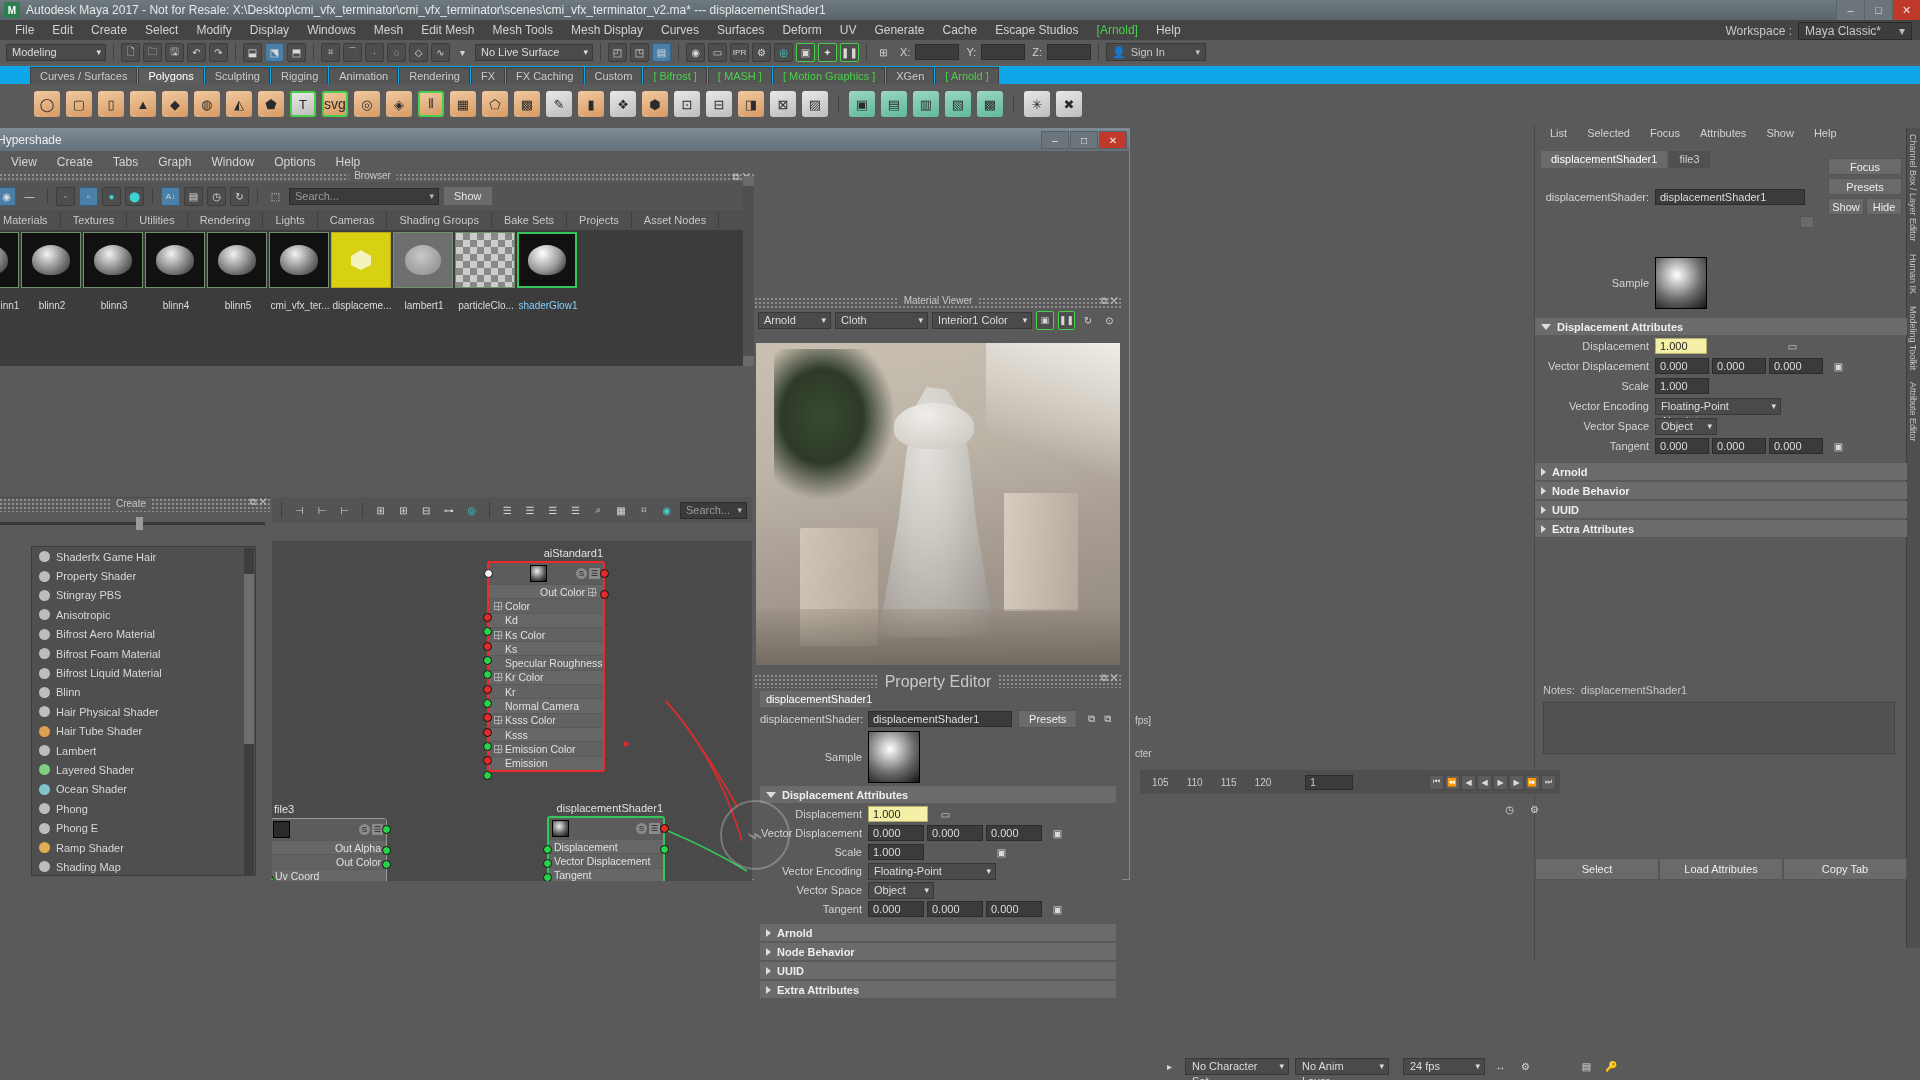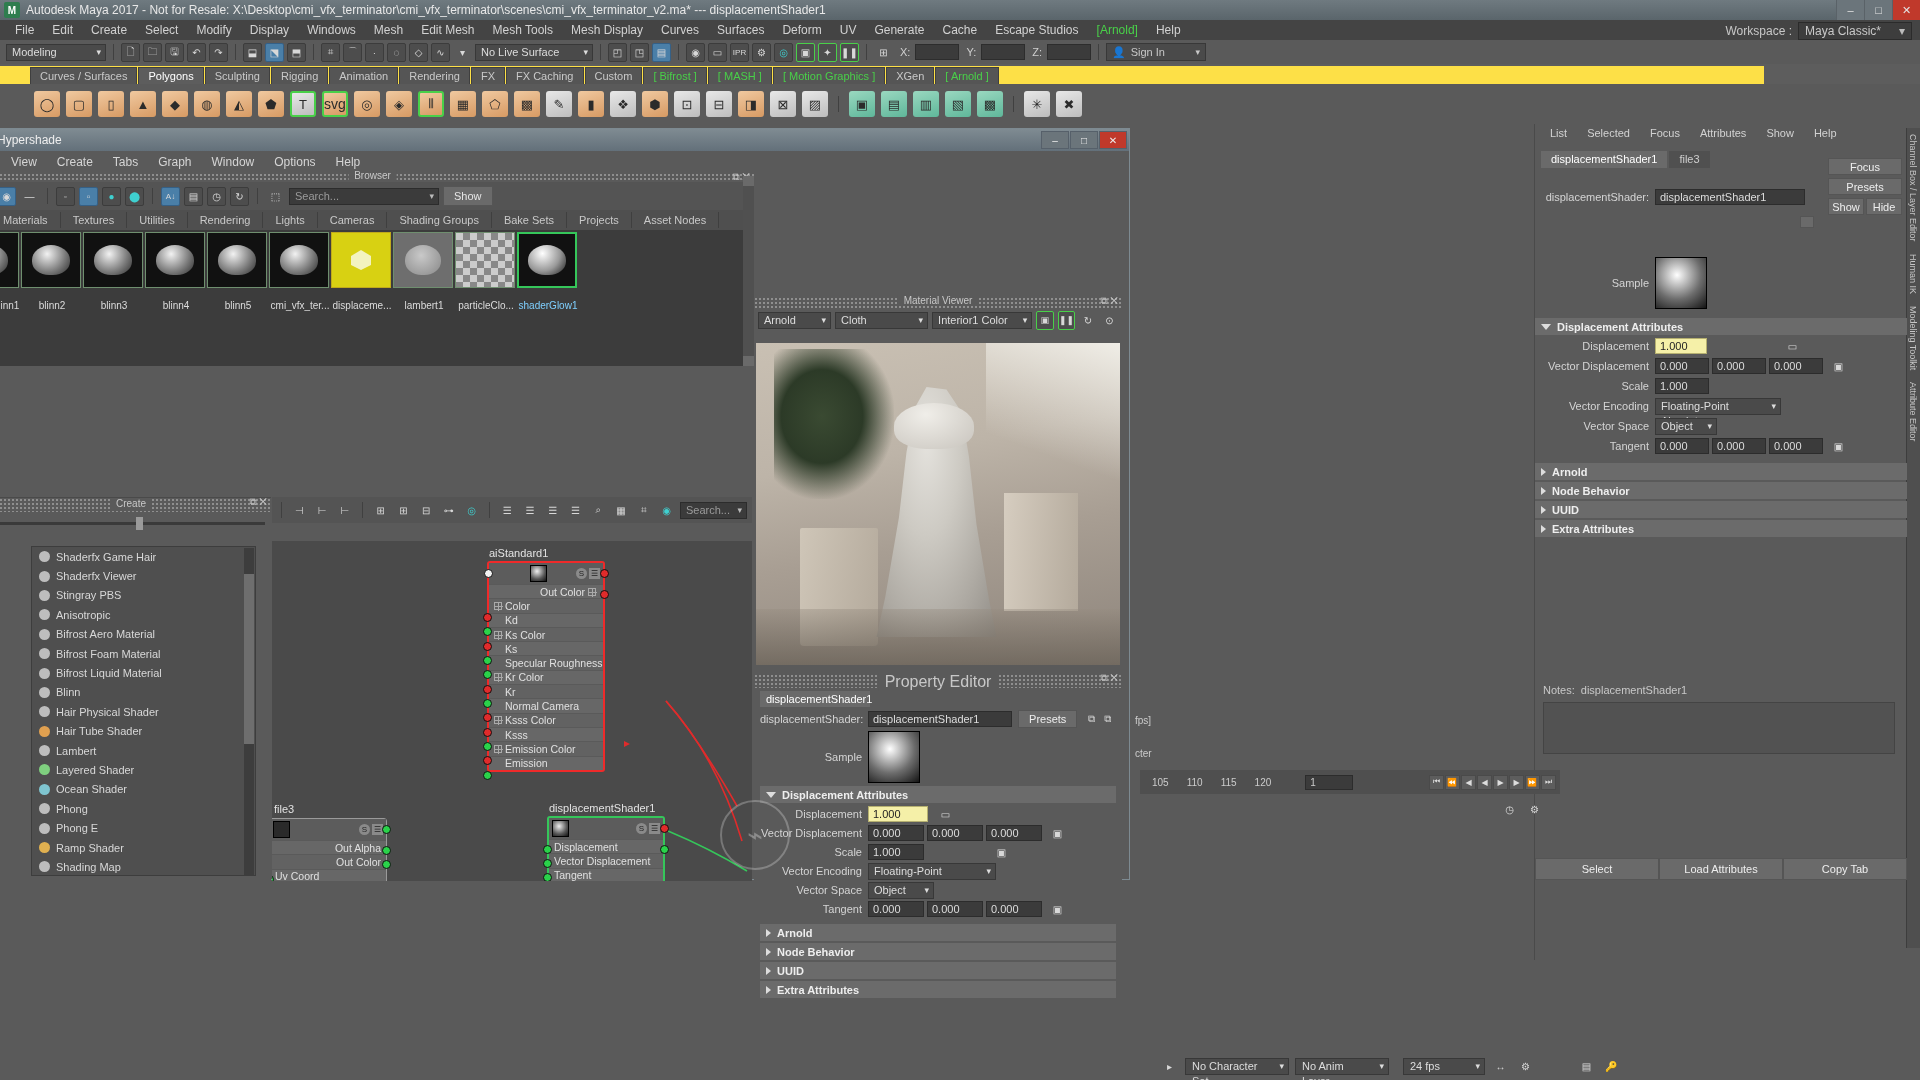--- a/index.html
+++ b/index.html
@@ -39,21 +39,21 @@
         display:flex; align-items:center; justify-content:center; font-size:10px; color:#d8d8d8;}
   .sq.act { background:#4a7fa8; border-color:#356086; }
   .sq.tl { background:transparent; border-color:transparent; }
   .fieldbox{width:44px;height:16px;background:#3b3b3b;border:1px solid #2d2d2d;}
   .axislbl{font-size:11px;color:#cfcfcf;margin:0 2px 0 4px;}
   .signin{background:#4a4a4a;border:1px solid #383838;height:18px;display:flex;align-items:center;
      gap:5px;padding:0 24px 0 5px;position:relative;font-size:11px;min-width:100px;}
   .signin::after{content:"\25BE";position:absolute;right:5px;font-size:9px;}
 
   
-  .shelftabs{position:absolute;left:0;top:66px;width:1764px;height:18px;background:#fde047;
+  .shelftabs{position:absolute;left:0;top:66px;width:1920px;height:18px;background:#0ea5e9;
      display:flex;align-items:flex-end;padding-left:30px;}
   .shelftabs .st{padding:1px 9px;font-size:11px;color:#c9c9c9;background:#555;
      border:1px solid #3f3f3f;border-bottom:none;margin-right:1px;height:17px;line-height:15px;}
   .shelftabs .st.sel{background:#5d5d5d;color:#fff;}
   .shelftabs .st.grn{color:#49d049;}
   .shelftabs .st.grn::before{content:"[ ";} .shelftabs .st.grn::after{content:" ]";}
   .shelfgrip{position:absolute;left:8px;top:68px;width:14px;height:12px;
      background:repeating-linear-gradient(0deg,#8a8a8a 0 2px,transparent 2px 4px);}
 
   
@@ -148,21 +148,21 @@
   .nodeed{position:absolute;left:281px;top:368px;width:480px;height:384px;background:#5a5a5a;}
   .netb{height:26px;background:#545454;display:flex;align-items:center;gap:4px;padding:0 5px;}
   .netabs{height:18px;background:#4d4d4d;display:flex;align-items:flex-end;padding-left:4px;}
   .netabs .t{background:#5d5d5d;border:1px solid #444;border-bottom:none;padding:1px 12px;
      font-size:11px;color:#fff;height:17px;line-height:15px;}
   .netabs .plus{padding:1px 10px;font-size:12px;color:#ccc;}
   .necanvas{position:absolute;left:0;top:44px;width:480px;height:340px;background:#4a4a4a;overflow:hidden;}
 
   .node{position:absolute;background:#616161;border:2px solid #ef2a2a;border-radius:3px;}
   .node.sel-g{border-color:#35c65a;}
-  .node .nt{position:absolute;top:-16px;left:0;width:100%;text-align:left;font-size:11px;color:#e2e2e2;}
+  .node .nt{position:absolute;top:-16px;left:0;width:100%;text-align:right;font-size:11px;color:#e2e2e2;}
   .node .hdr{height:21px;display:flex;align-items:center;justify-content:space-between;padding:0 3px;
      background:#5c5c5c;}
   .node .thumb{width:17px;height:17px;background:radial-gradient(circle at 40% 35%,#eee,#555 60%,#111);
      border:1px solid #000;}
   .node .row{height:14.3px;display:flex;align-items:center;font-size:10.5px;color:#e0e0e0;
      padding-left:5px;border-top:1px solid #5a5a5a;background:#676767;}
   .node .row:nth-child(even){background:#626262;}
   .port{position:absolute;width:9px;height:9px;border-radius:50%;border:1px solid #111;}
   .port.r{background:#e02b2b;} .port.g{background:#2ad24a;} .port.w{background:#f2f2f2;}
   .plusico{display:inline-block;width:8px;height:8px;border:1px solid #aaa;margin-right:3px;position:relative;}
@@ -529,21 +529,21 @@
     <div class="createlist">
       <div class="clscroll">
           <i></i>
         </div>
       <div class="clitem">
           <span class="cldot"></span>
           <span>Shaderfx Game Hair</span>
         </div>
       <div class="clitem">
           <span class="cldot"></span>
-          <span>Shaderfx Viewer</span>
+          <span>Property Shader</span>
         </div>
       <div class="clitem">
           <span class="cldot"></span>
           <span>Stingray PBS</span>
         </div>
       <div class="clitem">
           <span class="cldot"></span>
           <span>Anisotropic</span>
         </div>
       <div class="clitem">

